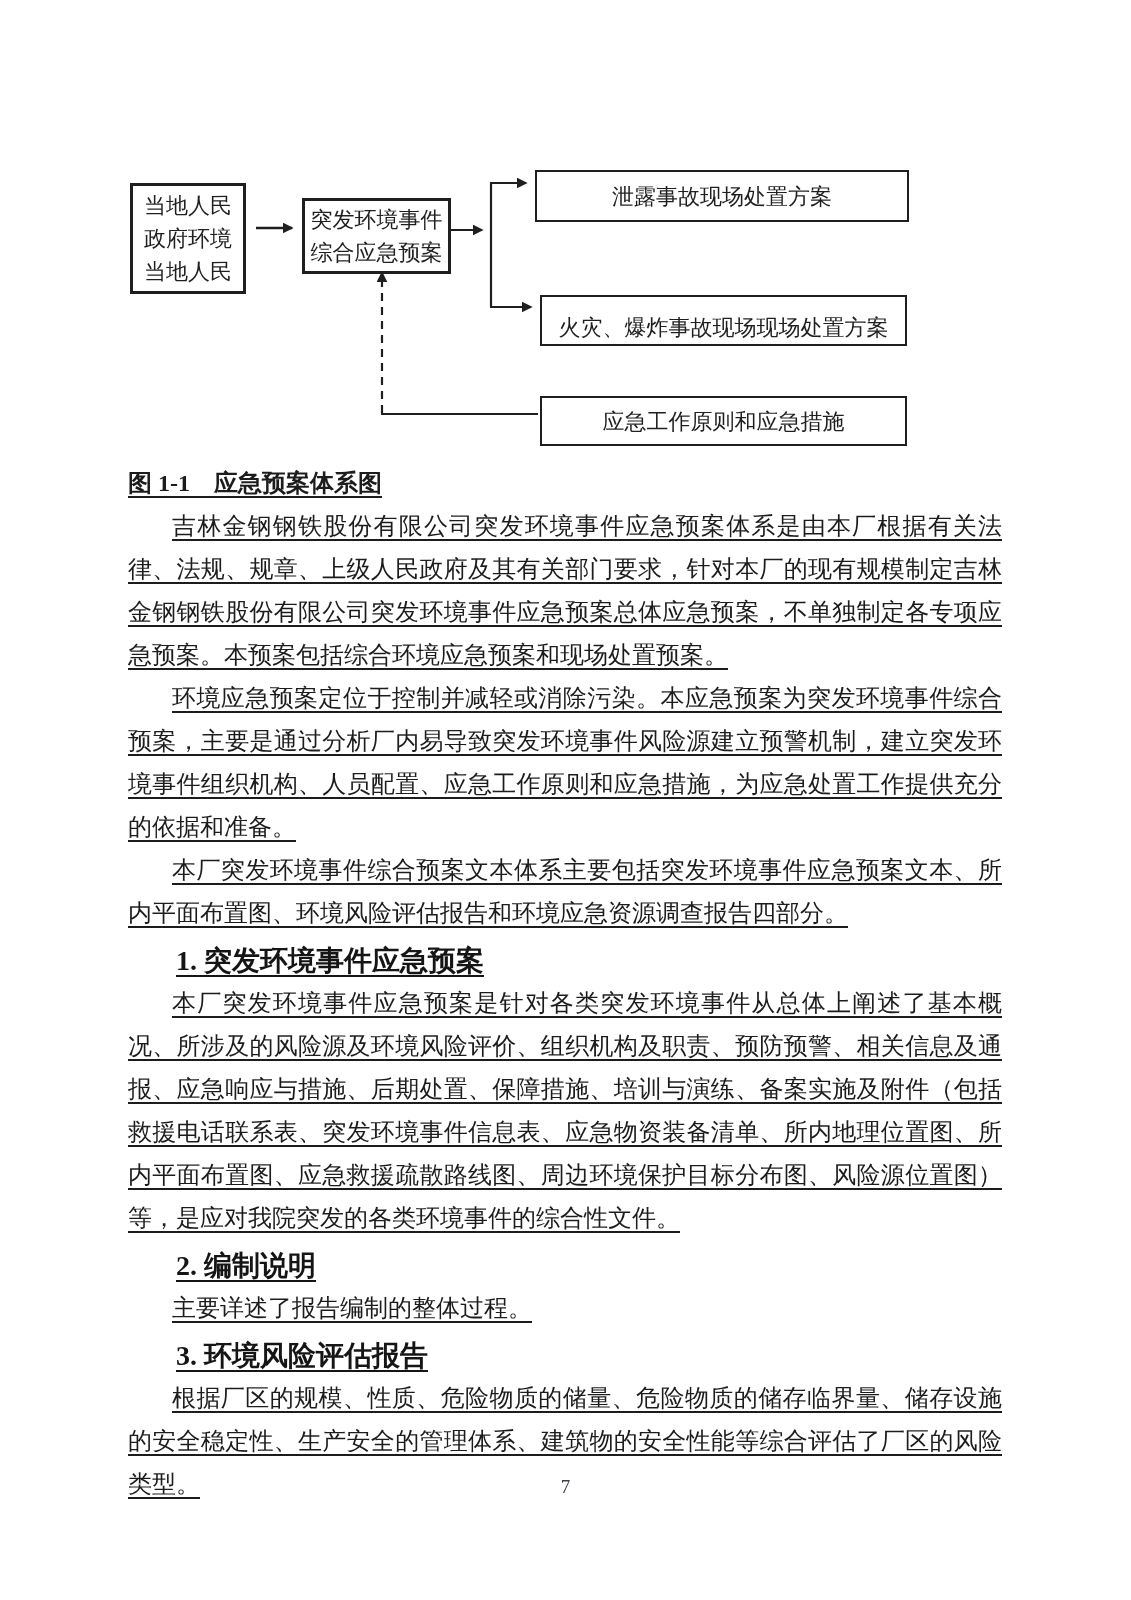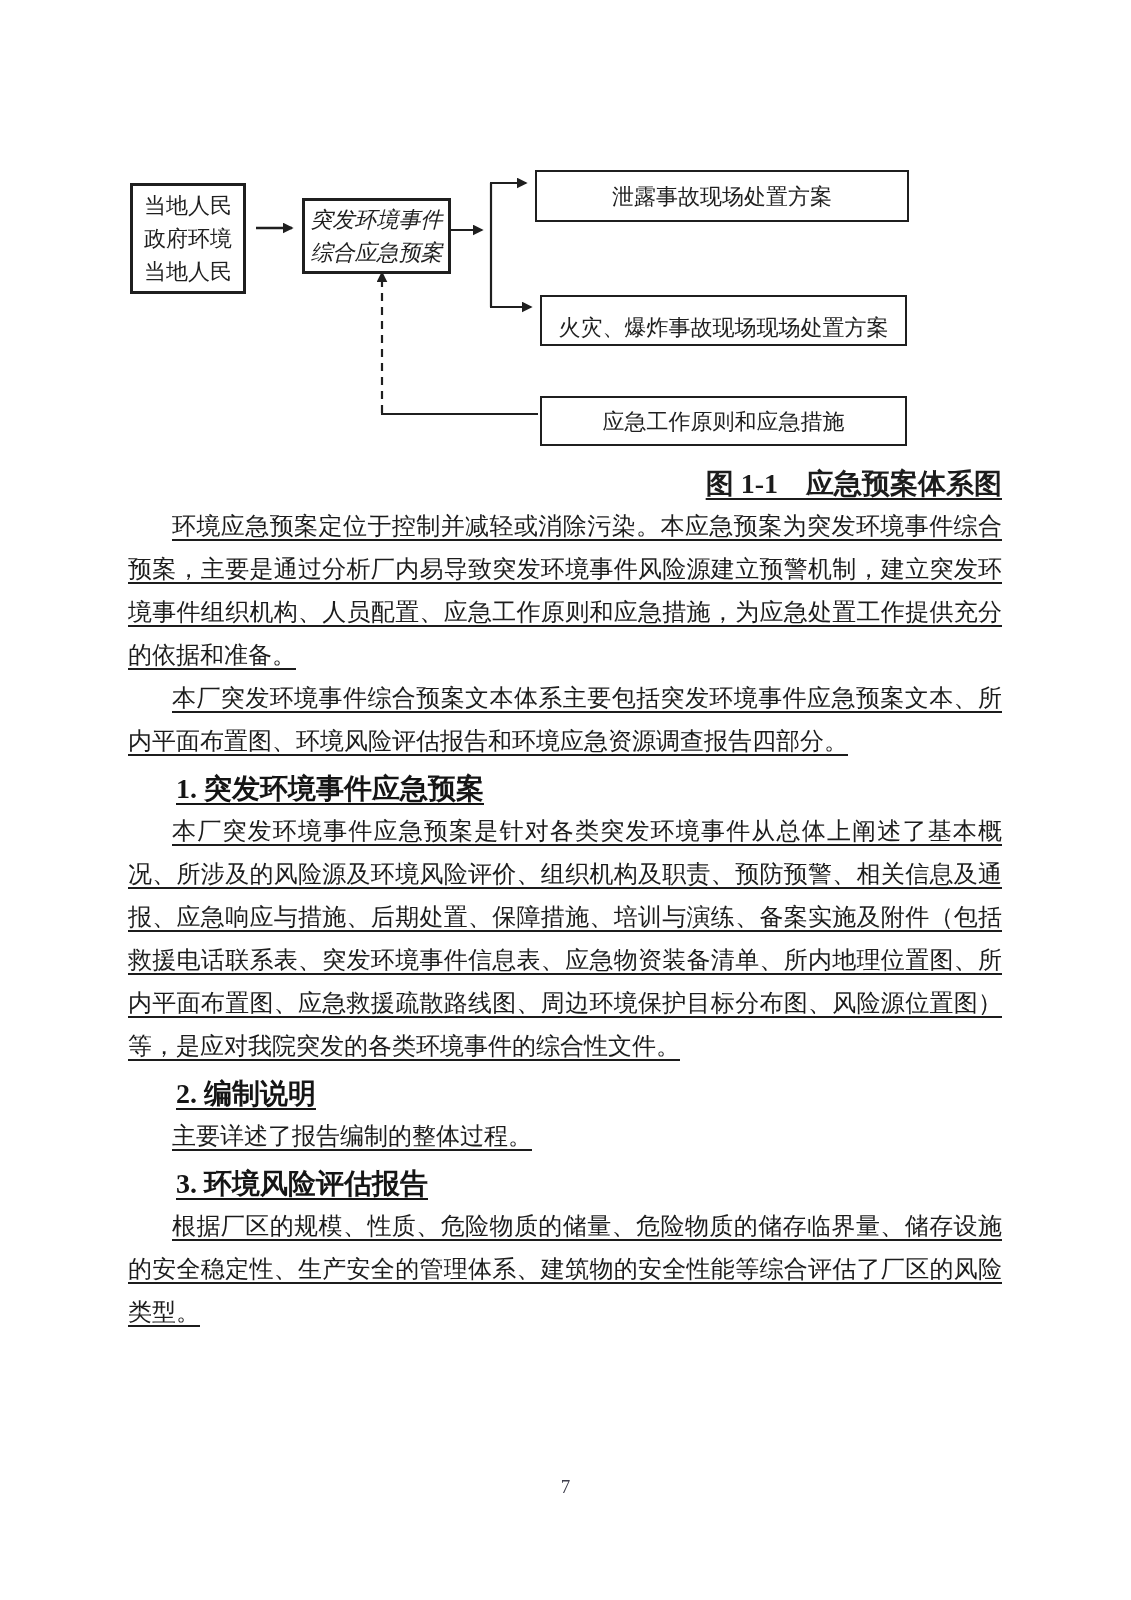--- a/index.html
+++ b/index.html
@@ -19,30 +19,30 @@
     position: absolute;
     background: #ffffff;
     border: 2px solid #1f1f1f;
     display: flex; flex-direction: column;
     align-items: center; justify-content: center;
     font-size: 22px; line-height: 1.5;
     text-align: center;
     color: #1f1f1f;
   }
   .box-localgov     { left: 130px; top: 33px;  width: 110px; height: 105px; border-width: 3px; }
-  .box-comprehensive{ left: 302px; top: 48px;  width: 143px; height: 70px;  border-width: 3px; font-style: italic; }
+  .box-comprehensive{ left: 302px; top: 48px;  width: 143px; height: 70px;  border-width: 3px; }
   .box-leak         { left: 535px; top: 20px;  width: 370px; height: 48px; }
   .box-fire         { left: 540px; top: 145px; width: 363px; height: 47px; justify-content: flex-end; }
   .box-safety       { left: 540px; top: 246px; width: 363px; height: 46px; }
 
   
   .textblock { position: absolute; left: 128px; top: 462px; width: 874px; }
   .fig-caption {
-    font-size: 28px; font-weight: bold; line-height: 43px;
-    text-align: right;
+    font-size: 24px; font-weight: bold; line-height: 43px;
+    text-align: left;
     text-decoration: underline; text-underline-offset: 5px; text-decoration-thickness: 2px;
   }
   .para {
     margin: 0;
     font-size: 24px; line-height: 43px;
     text-align: justify; text-align-last: left;
     text-indent: 44px;
     word-break: break-all;
     text-decoration: underline; text-underline-offset: 5px; text-decoration-thickness: 1.5px;
     color: #1c1c1c;
@@ -99,20 +99,21 @@
       <div>火灾、爆炸事故现场现场处置方案</div>
     </div>
 
     <div class="dbox box-safety">
       <div>应急工作原则和应急措施</div>
     </div>
   </div>
 
   <div class="textblock">
     <div class="fig-caption">图 1-1　应急预案体系图</div>
+    <p class="para">吉林金钢钢铁股份有限公司突发环境事件应急预案体系是由本厂根据有关法律、法规、规章、上级人民政府及其有关部门要求，针对本厂的现有规模制定吉林金钢钢铁股份有限公司突发环境事件应急预案总体应急预案，不单独制定各专项应急预案。本预案包括综合环境应急预案和现场处置预案。</p>
     <p class="para">环境应急预案定位于控制并减轻或消除污染。本应急预案为突发环境事件综合预案，主要是通过分析厂内易导致突发环境事件风险源建立预警机制，建立突发环境事件组织机构、人员配置、应急工作原则和应急措施，为应急处置工作提供充分的依据和准备。</p>
     <p class="para">本厂突发环境事件综合预案文本体系主要包括突发环境事件应急预案文本、所内平面布置图、环境风险评估报告和环境应急资源调查报告四部分。</p>
     <h3 class="heading">1. 突发环境事件应急预案</h3>
     <p class="para">本厂突发环境事件应急预案是针对各类突发环境事件从总体上阐述了基本概况、所涉及的风险源及环境风险评价、组织机构及职责、预防预警、相关信息及通报、应急响应与措施、后期处置、保障措施、培训与演练、备案实施及附件（包括救援电话联系表、突发环境事件信息表、应急物资装备清单、所内地理位置图、所内平面布置图、应急救援疏散路线图、周边环境保护目标分布图、风险源位置图）等，是应对我院突发的各类环境事件的综合性文件。</p>
     <h3 class="heading">2. 编制说明</h3>
     <p class="para">主要详述了报告编制的整体过程。</p>
     <h3 class="heading">3. 环境风险评估报告</h3>
     <p class="para">根据厂区的规模、性质、危险物质的储量、危险物质的储存临界量、储存设施的安全稳定性、生产安全的管理体系、建筑物的安全性能等综合评估了厂区的风险类型。</p>
   </div>
 

